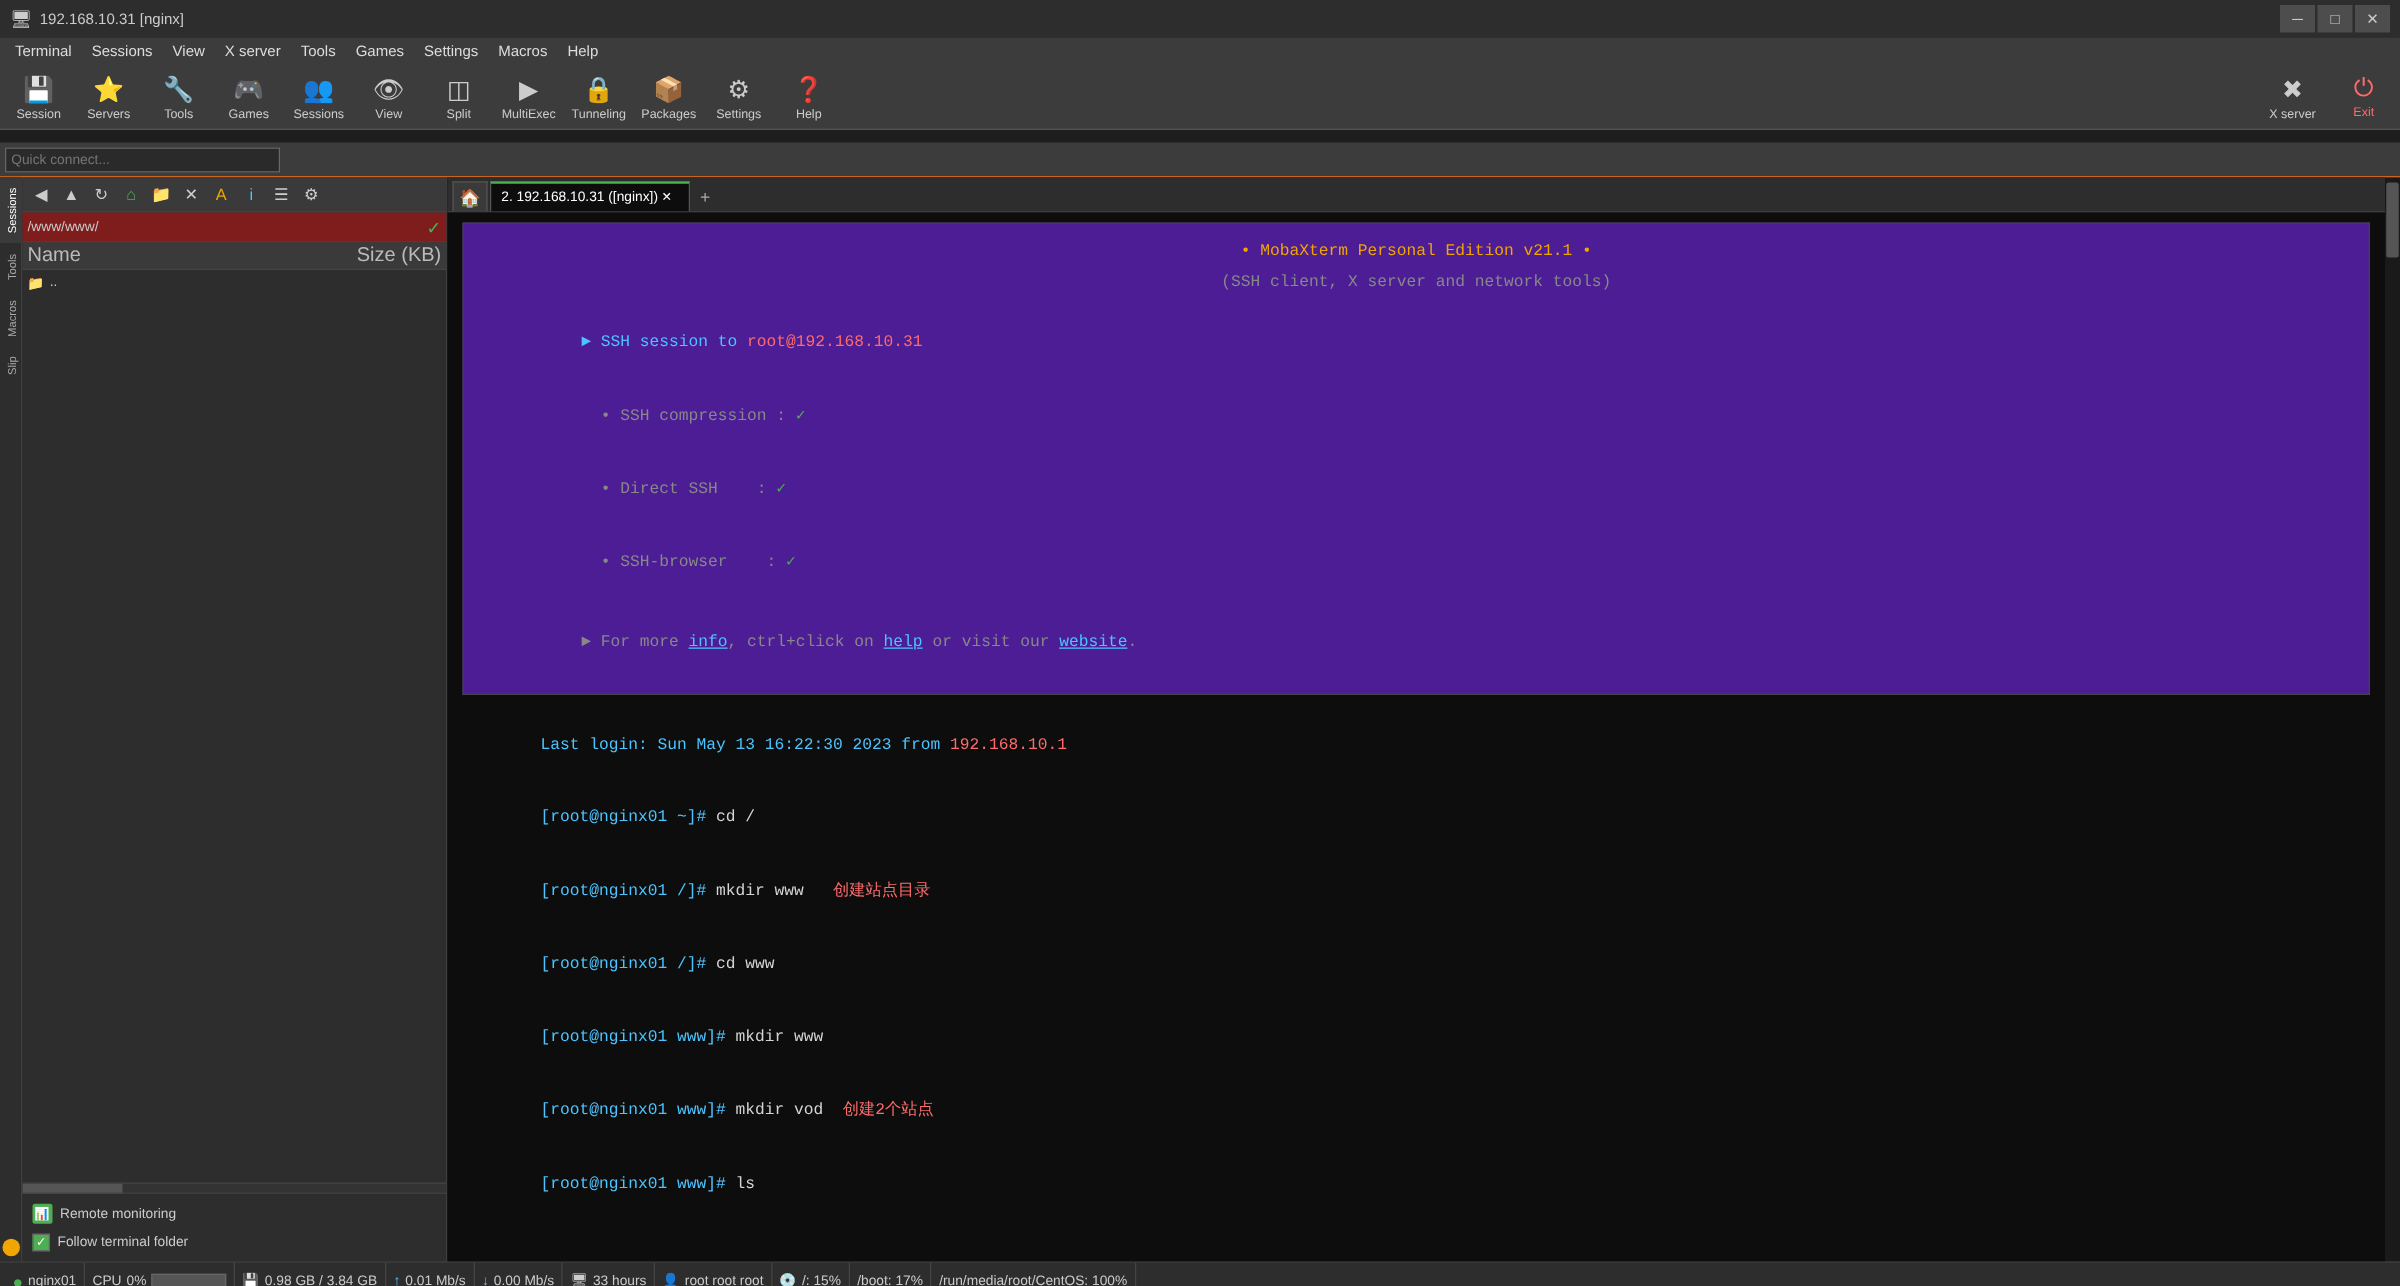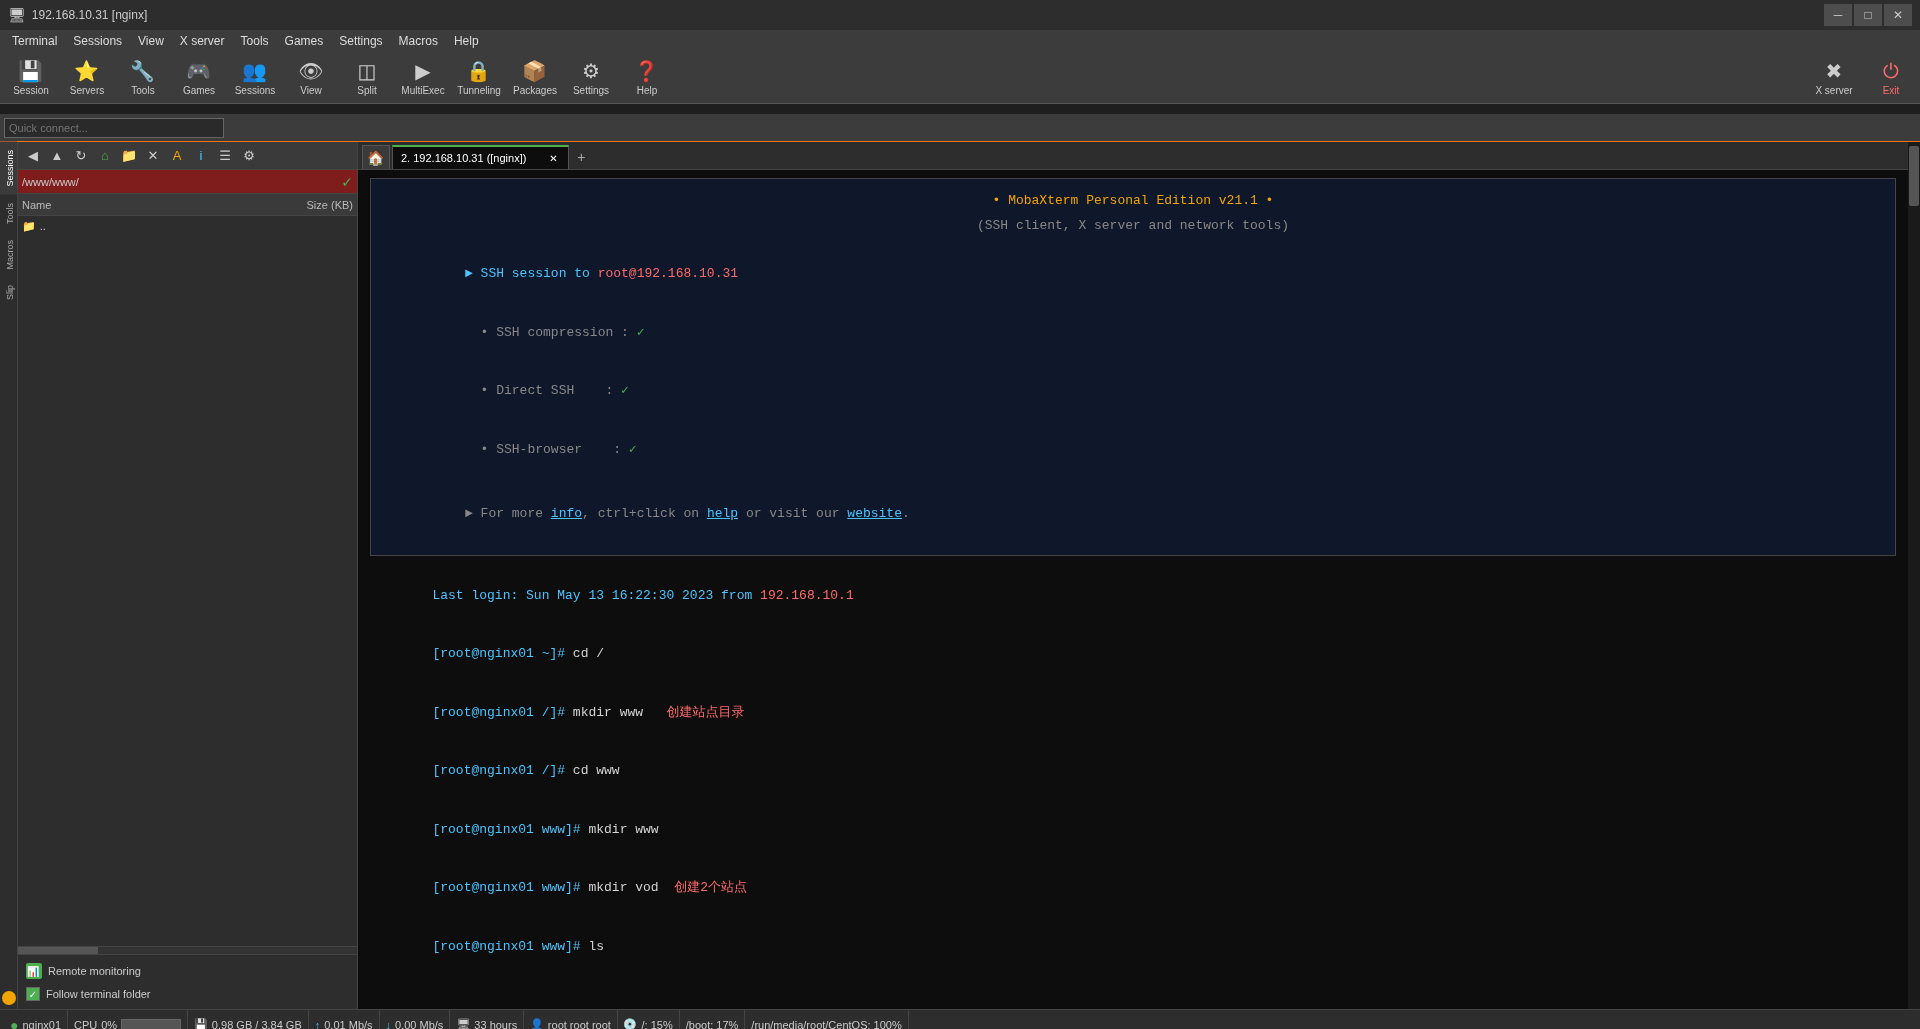--- a/index.html
+++ b/index.html
@@ -137,21 +137,21 @@
       font-size: 11px;
       outline: none;
     }
     .path-check { color: #4caf50; font-size: 14px; }
     .file-header {
       display: flex;
       height: 22px;
       background: #3a3a3a;
       align-items: center;
       border-bottom: 1px solid #444;
-      font-size: 11px;
+      font-size: 16px;
       color: #bbb;
       padding: 0 4px;
     }
     .file-header .col-name { flex: 1; }
     .file-header .col-size { width: 80px; text-align: right; }
     .file-list { flex: 1; overflow-y: auto; }
     .file-item {
       display: flex;
       height: 20px;
       align-items: center;
@@ -230,21 +230,21 @@
     .tab {
       height: 24px;
       background: #0d0d0d;
       border: 1px solid #555;
       border-bottom: none;
       display: flex; align-items: center;
       padding: 0 8px;
       color: #ccc;
       font-size: 11px;
       cursor: pointer;
-      gap: 20px;
+      gap: 0;
       min-width: 160px;
       margin-top: 25px;
     }
     .tab.active { background: #0d0d0d; color: #fff; border-top: 2px solid #4caf50; }
     .tab-close {
       width: 14px; height: 14px;
       display: flex; align-items: center; justify-content: center;
       border-radius: 2px;
       font-size: 10px;
     }
@@ -268,21 +268,21 @@
       font-size: 13px;
       line-height: 1.5;
       color: #d4d4d4;
     }
 
     
     .welcome-box {
       border: 1px solid #444;
       padding: 12px 16px;
       margin-bottom: 10px;
-      background: #0f172a;
+      background: #4c1d95;
       color: #d4d4d4;
       font-family: 'Courier New', monospace;
       font-size: 13px;
       line-height: 1.6;
     }
     .welcome-title { color: #f0a500; text-align: center; margin-bottom: 4px; }
     .welcome-subtitle { color: #888; text-align: center; margin-bottom: 8px; }
     .info-link { color: #4dc4ff; text-decoration: underline; cursor: pointer; }
     .website-link { color: #4dc4ff; text-decoration: underline; cursor: pointer; }
 

